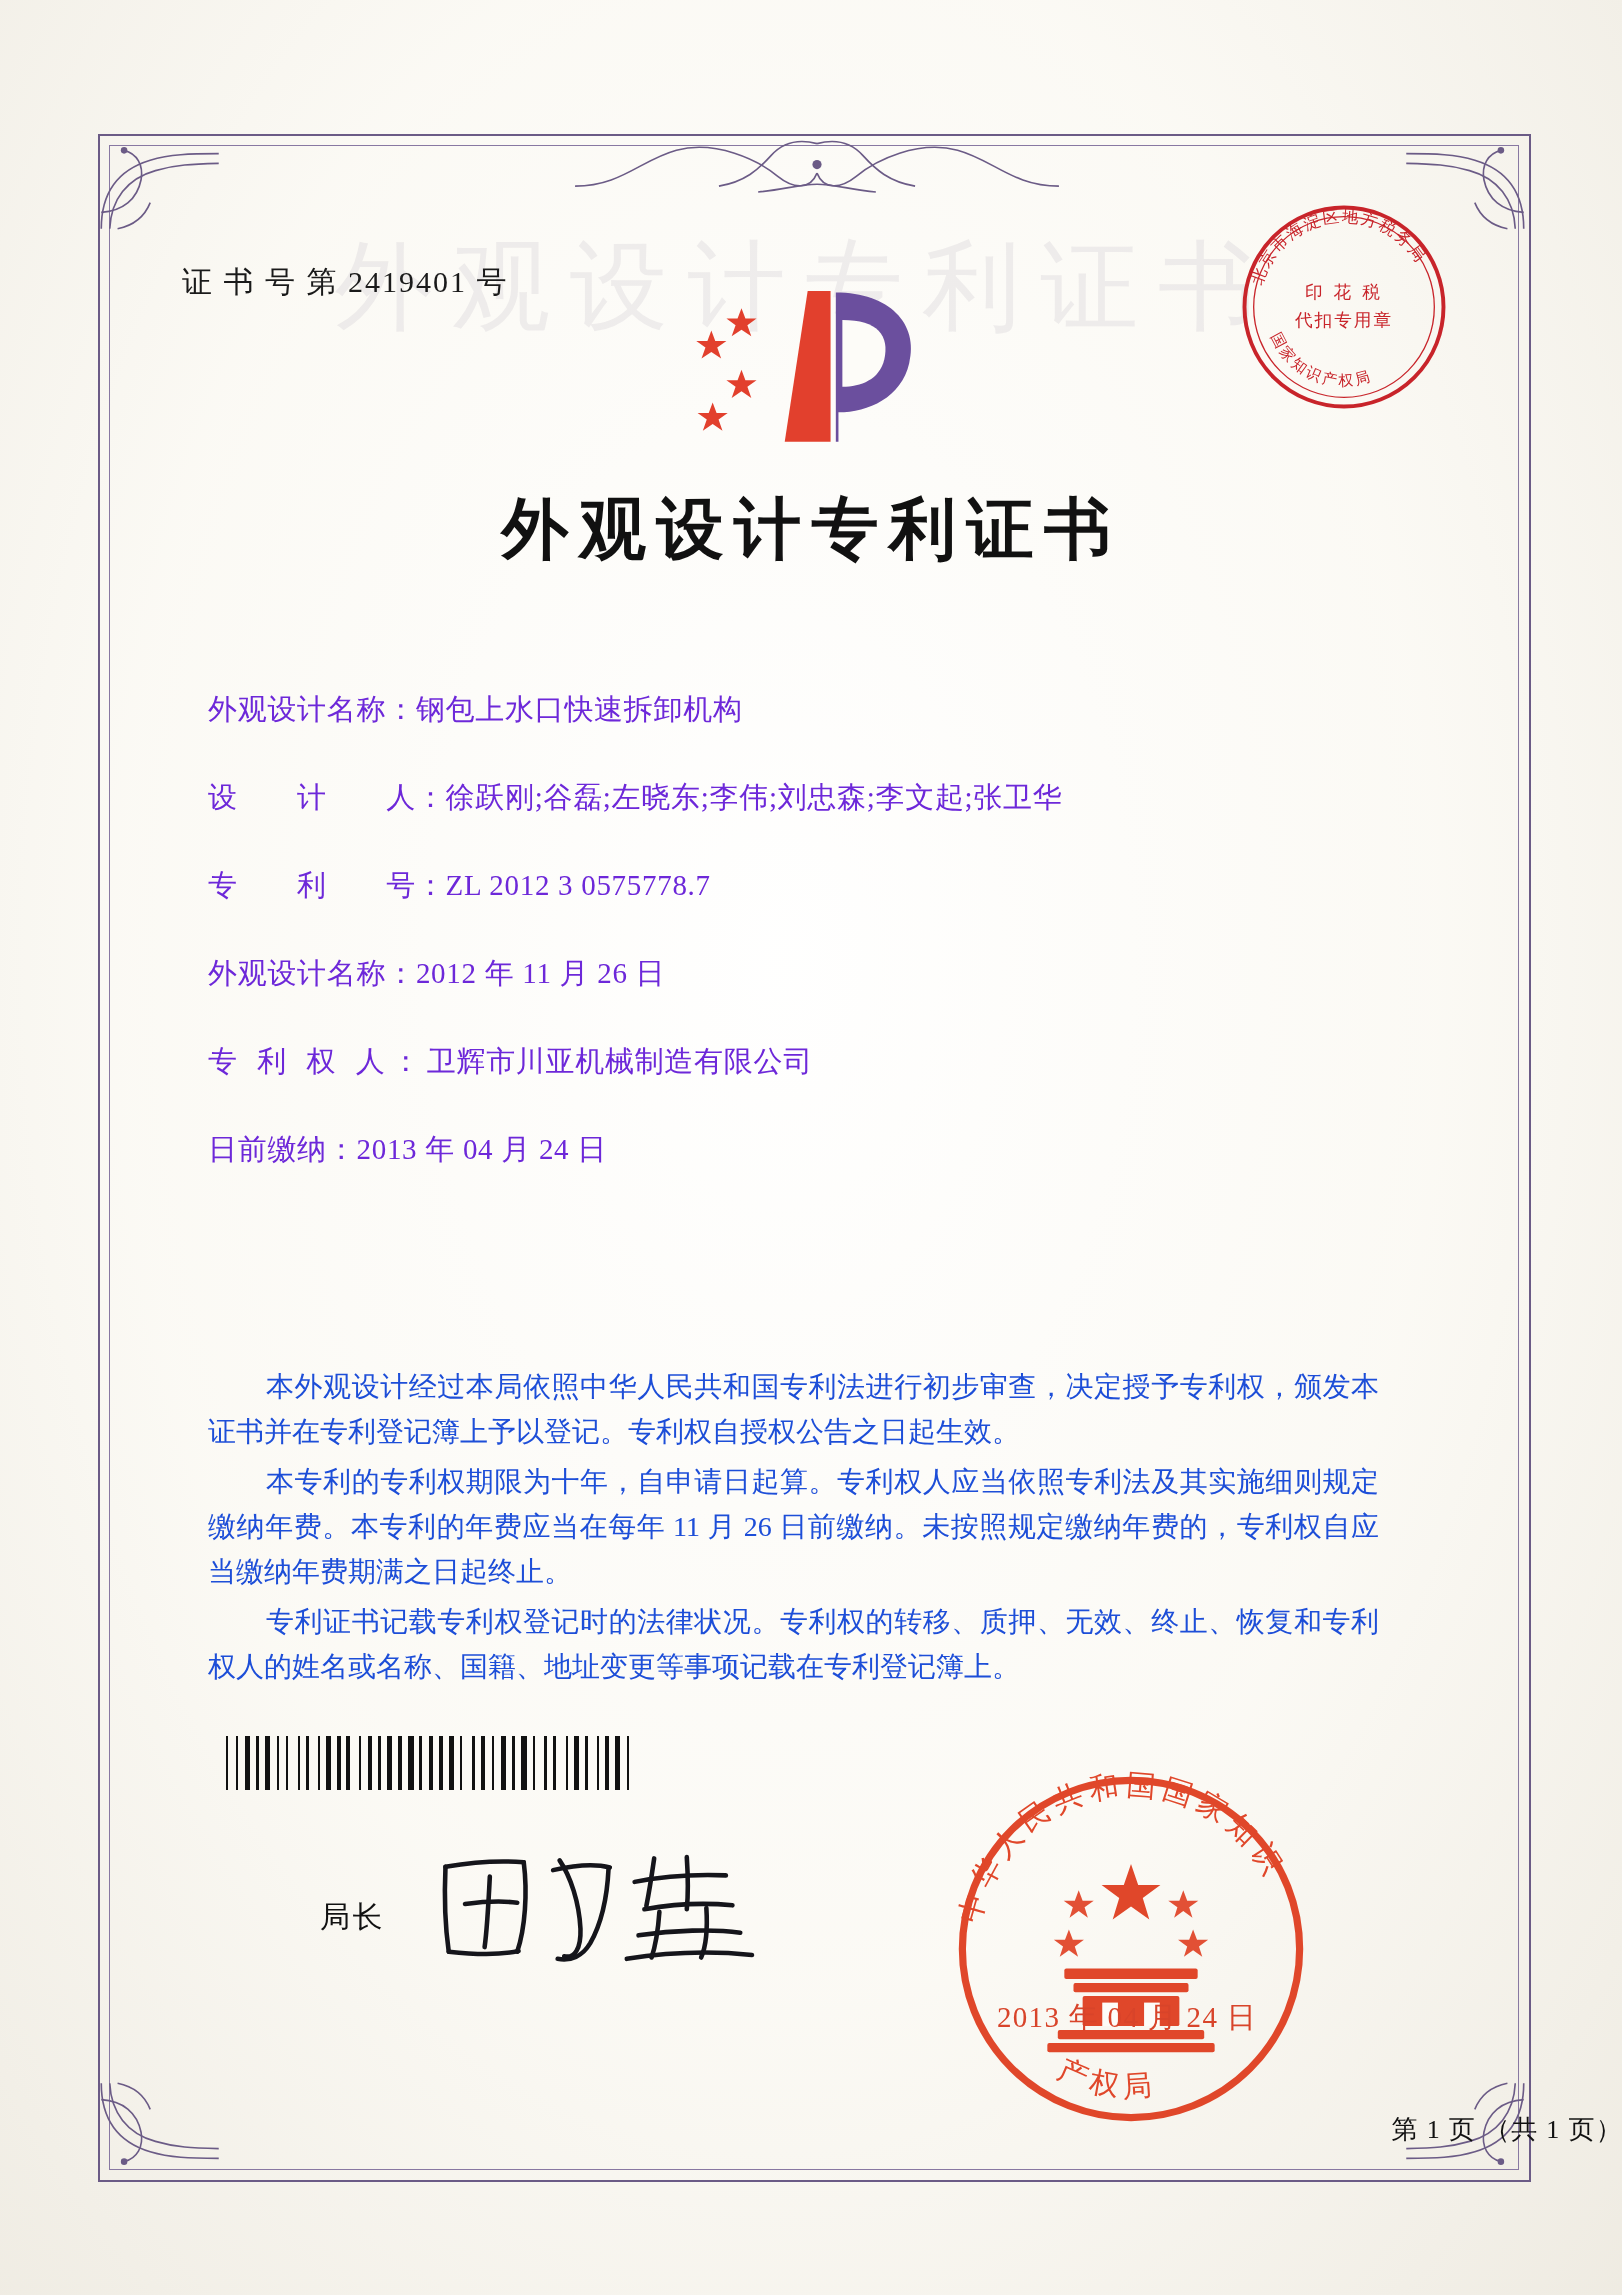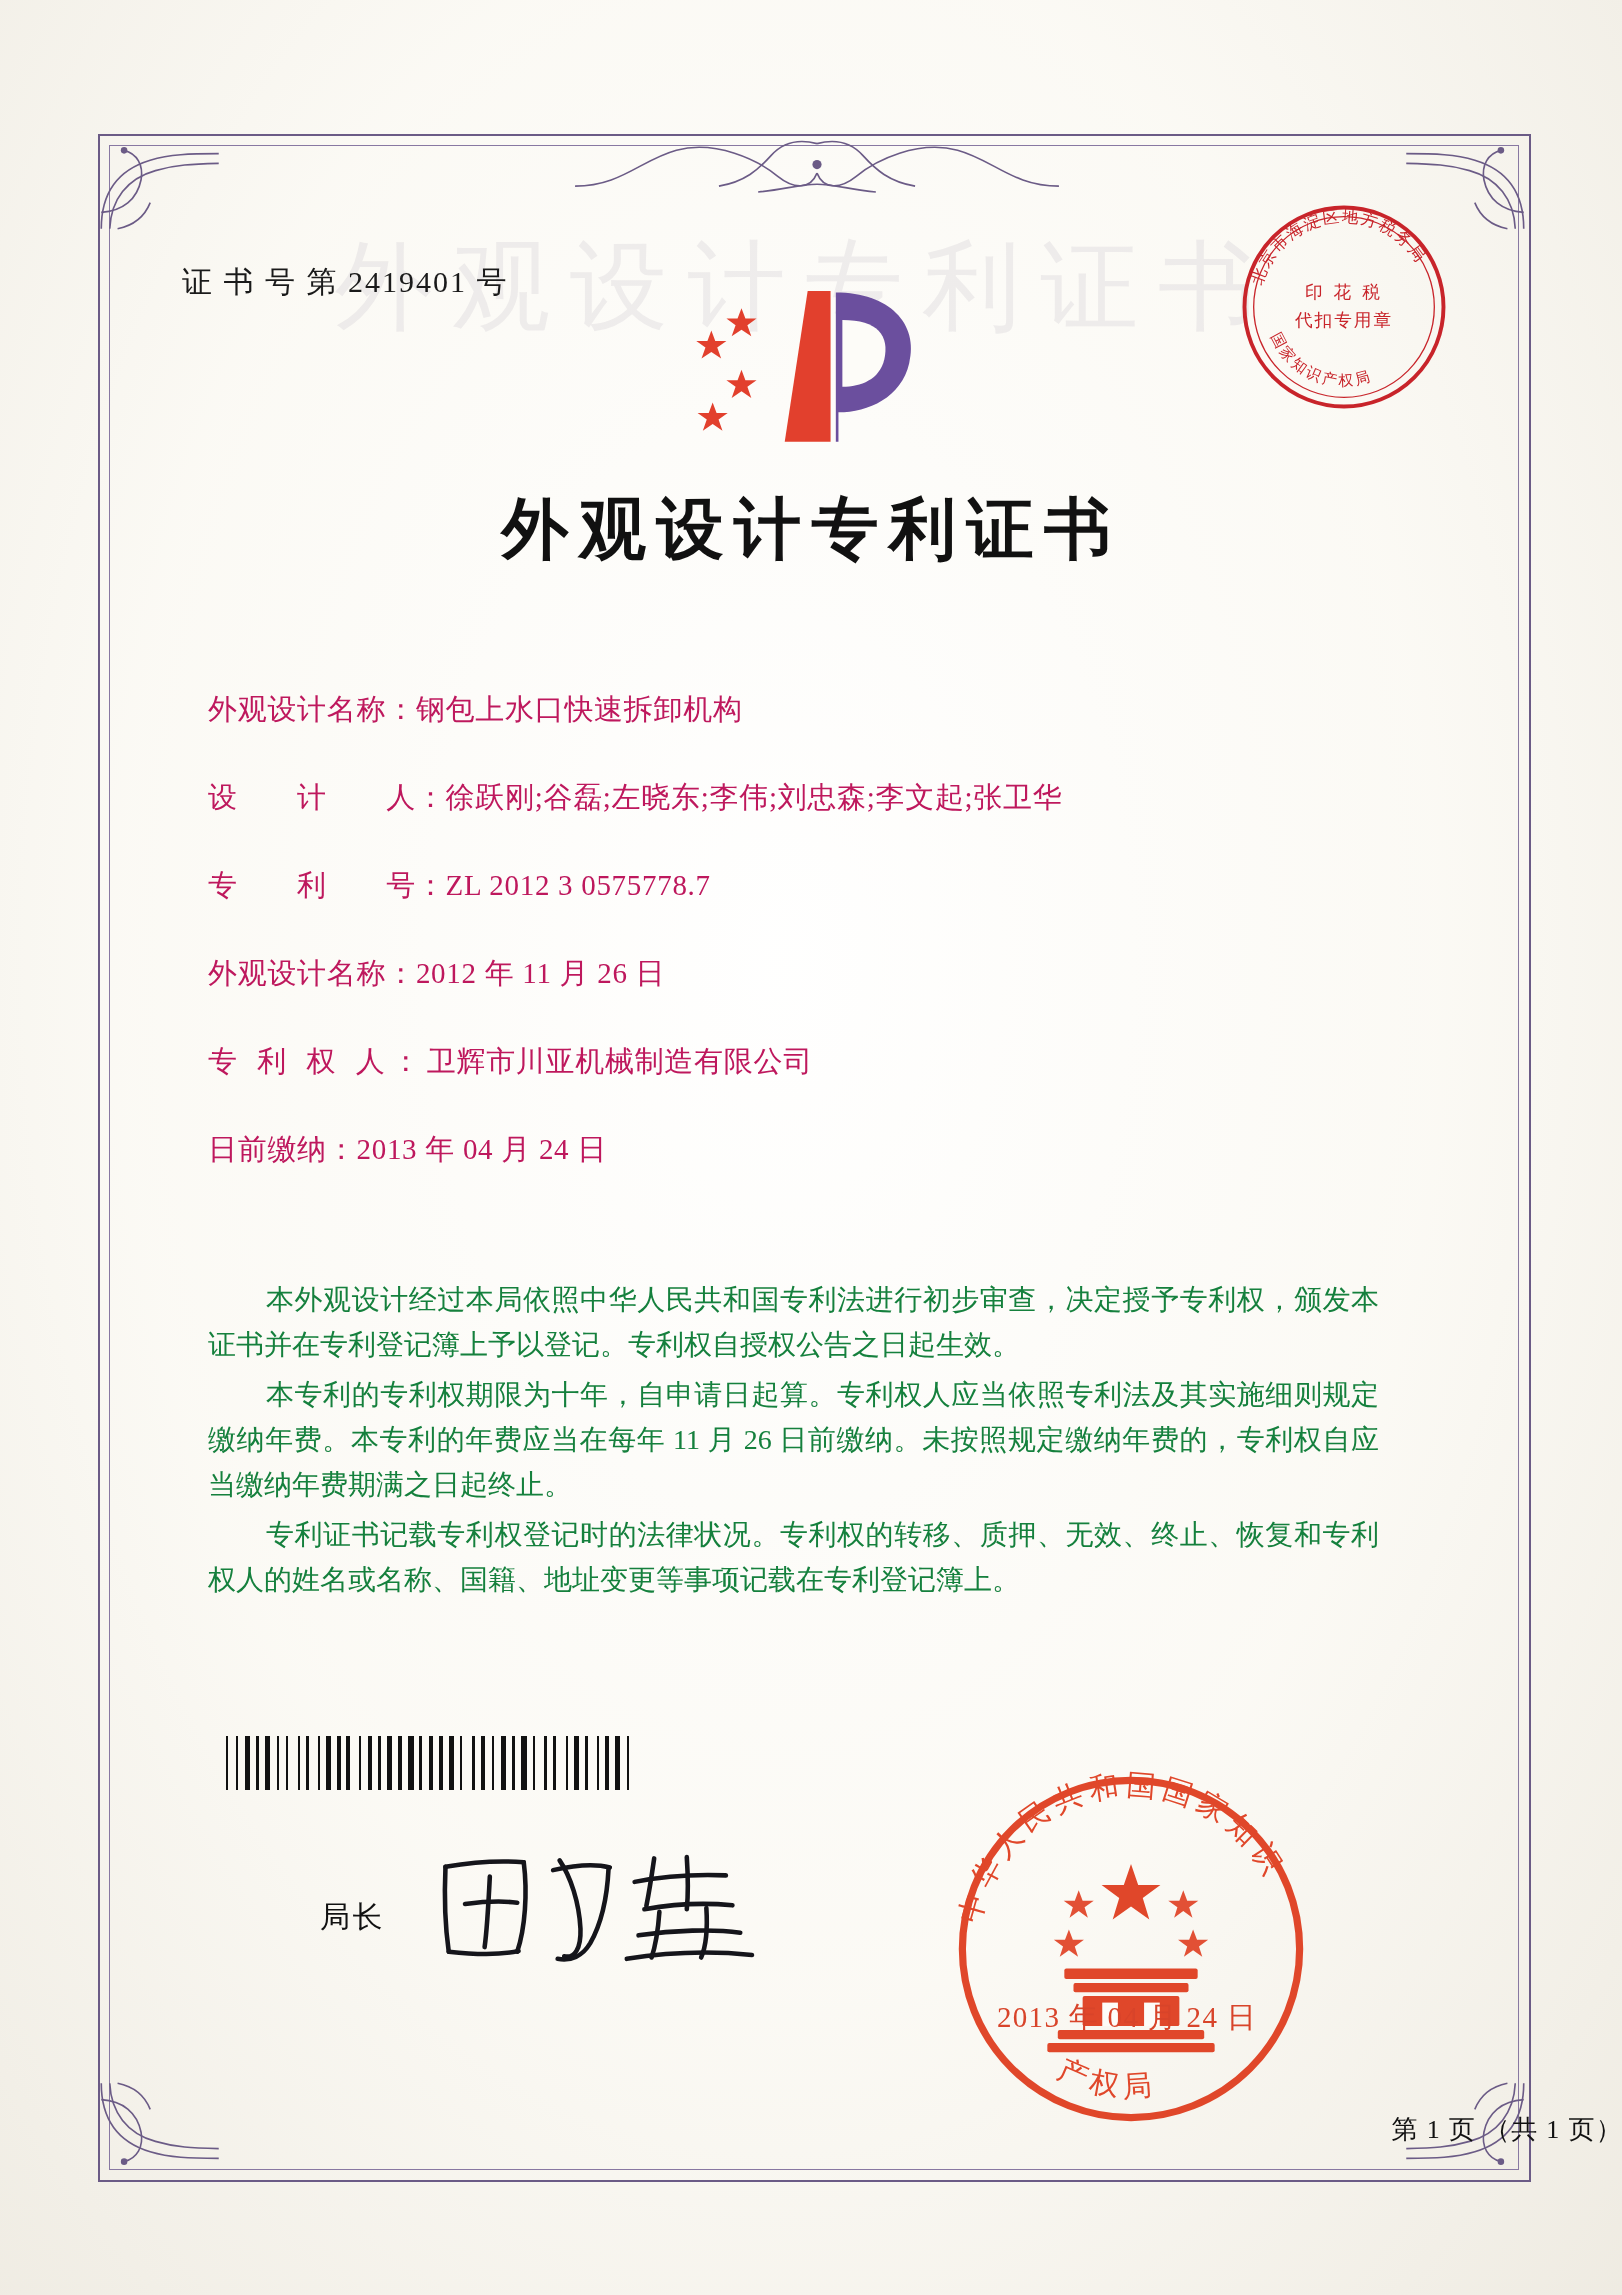--- a/index.html
+++ b/index.html
@@ -130,37 +130,37 @@
 
   
   .fields {
     position: absolute;
     left: 208px;
     top: 690px;
     width: 1177px;
   }
   .field {
     font-size: 29px;
-    color: #be185d;
+    color: #6d28d9;
     margin-bottom: 48px;
     white-space: nowrap;
     letter-spacing: 0.7px;
   }
   .field .lbl { letter-spacing: 0.7px; }
   .field .val { letter-spacing: 0.7px; }
 
   
   .body-text {
     position: absolute;
     left: 208px;
-    top: 1277px;
+    top: 1364px;
     width: 1171px;
     font-size: 28px;
     line-height: 1.62;
-    color: #15803d;
+    color: #1d4ed8;
     text-align: justify;
   }
   .body-text p {
     margin: 0 0 3.9px 0;
     text-indent: 58px;
   }
 
   
   .barcode {
     position: absolute;

